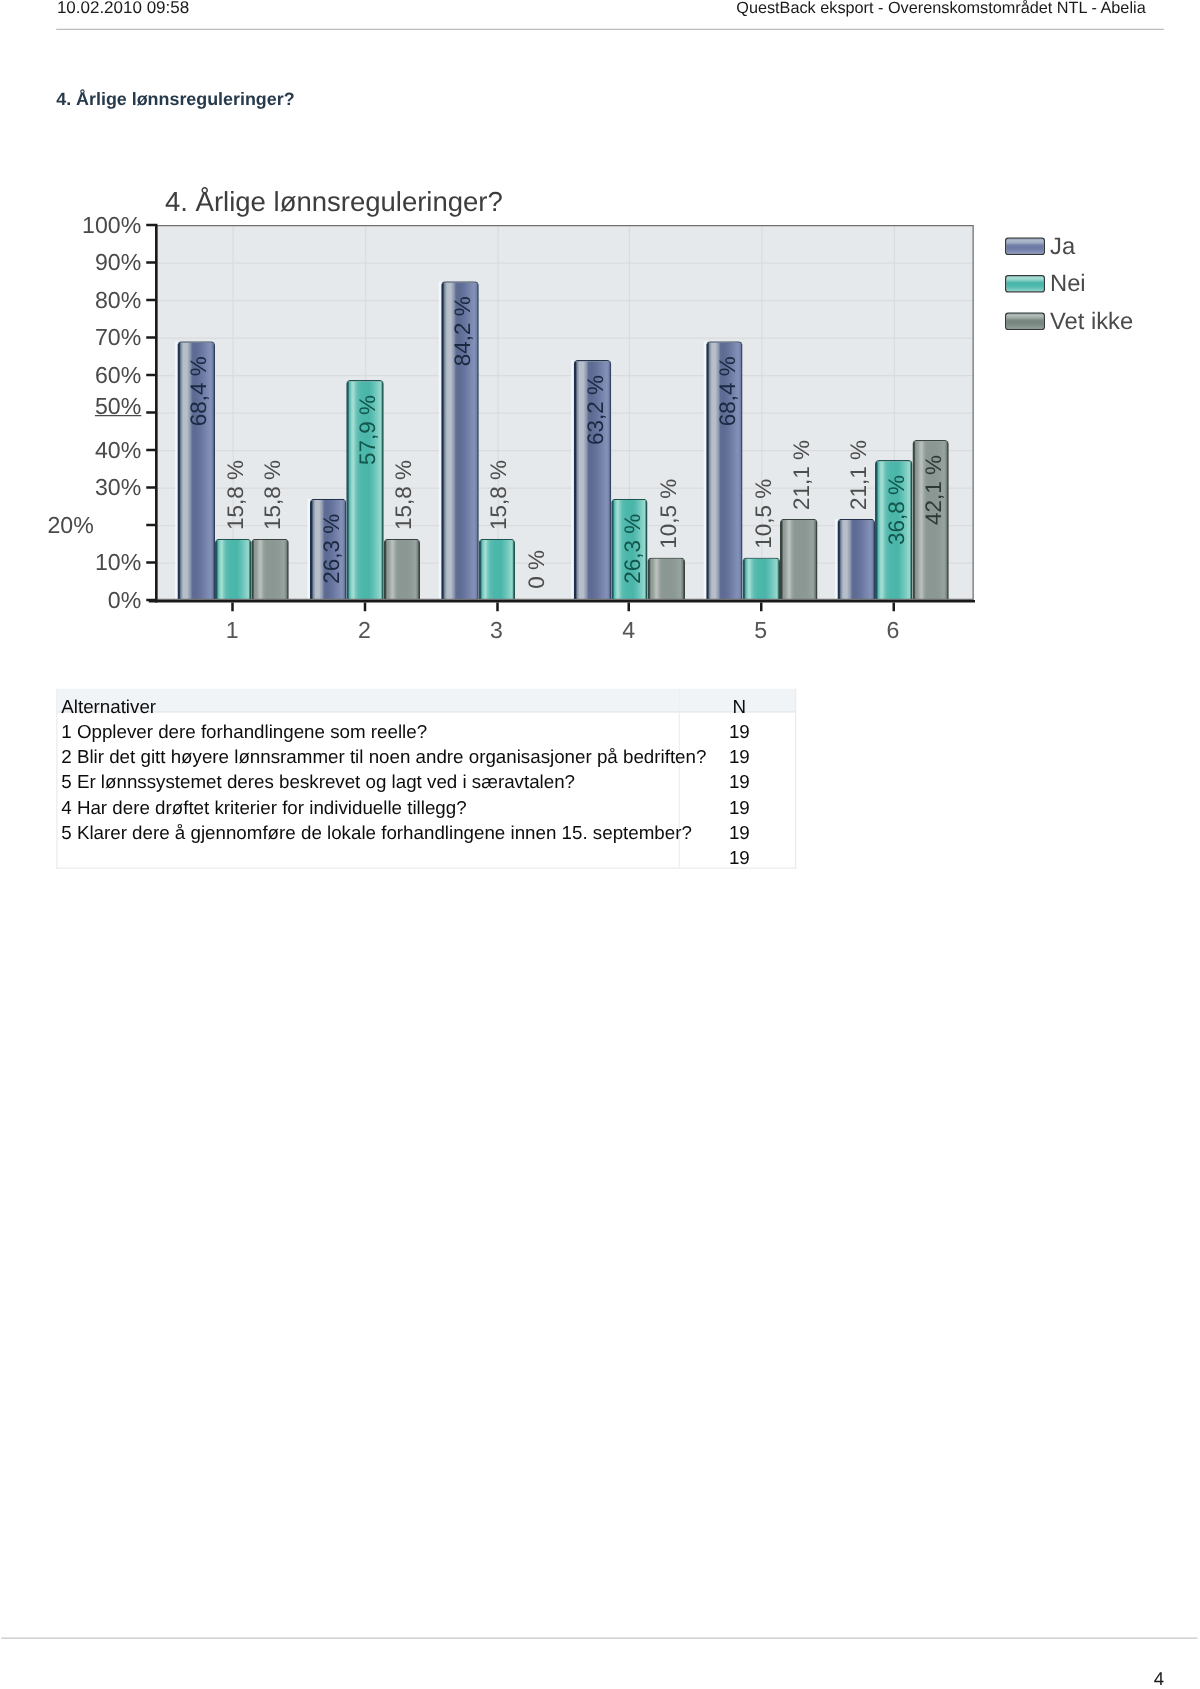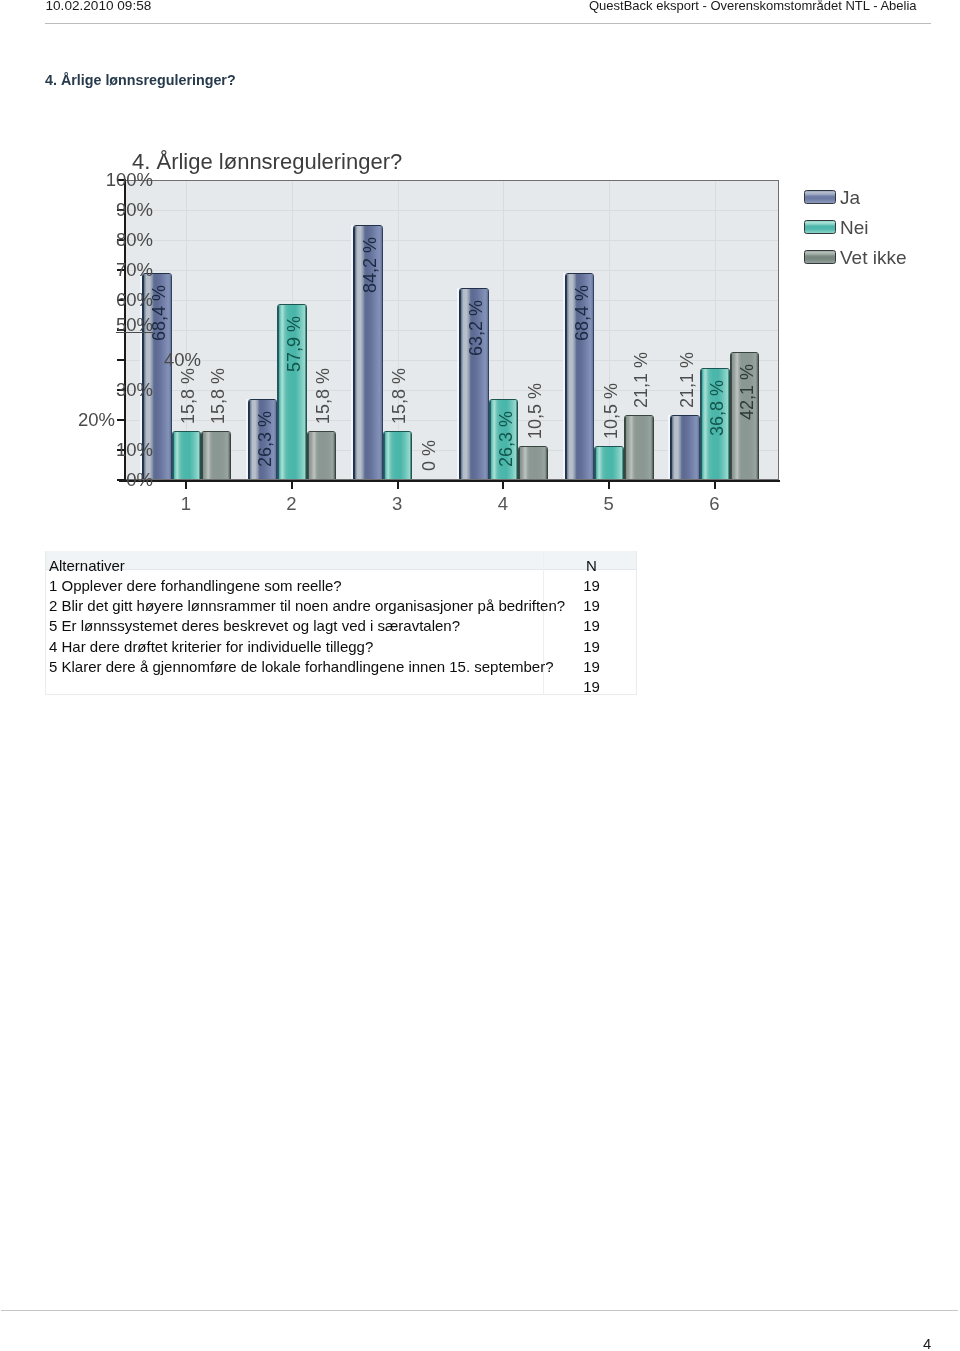--- a/index.html
+++ b/index.html
@@ -22,21 +22,21 @@
       font-family:"Liberation Sans",sans-serif;white-space:nowrap;line-height:1;}
   .plot{position:absolute;left:125px;top:180px;width:654px;height:300px;background:#e6e9eb;}
   .plot-border{position:absolute;left:125px;top:180px;width:654px;height:300px;
       border:1px solid #707070;box-sizing:border-box;}
   .gridh{position:absolute;height:1px;background:#d9dcde;}
   .gridv{position:absolute;width:1px;background:#d9dcde;}
   .axis-y{position:absolute;left:124px;top:179px;width:2px;height:303px;background:#1a1a1a;}
   .axis-x{position:absolute;left:119px;top:480px;width:661px;height:2px;background:#1a1a1a;}
   .ytick{position:absolute;width:7px;height:2px;background:#1a1a1a;left:117px;}
   .ylab{position:absolute;font-size:18.5px;color:#4a4a4a;white-space:nowrap;
-      font-family:"Liberation Sans",sans-serif;line-height:1;text-align:right;margin-left:40px;}
+      font-family:"Liberation Sans",sans-serif;line-height:1;text-align:right;}
   .xtick{position:absolute;width:2px;height:7px;background:#1a1a1a;top:482px;}
   .xlab{position:absolute;font-size:18.5px;color:#555;white-space:nowrap;text-align:center;
       font-family:"Liberation Sans",sans-serif;line-height:1;}
   .bar{position:absolute;box-sizing:border-box;}
   .vlabel{position:absolute;font-size:18px;white-space:nowrap;
       font-family:"Liberation Sans",sans-serif;line-height:1;
       transform-origin:0 0;transform:rotate(-90deg);}
   .legend{position:absolute;left:804px;top:188px;}
   .lg-item{position:absolute;left:0;height:20px;}
   .lg-swatch{position:absolute;left:0;top:2px;width:32px;height:14px;
@@ -137,21 +137,21 @@
     <div id="chart-axes">
         <div class="ytick" style="top: 479px;"></div>
         <div class="ylab" style="top: 470.5px; width: 113px; left: 0px;">0%</div>
         <div class="ytick" style="top: 449px;"></div>
         <div class="ylab" style="top: 440.5px; width: 113px; left: 0px;">10%</div>
         <div class="ytick" style="top: 419px;"></div>
         <div class="ylab" style="top: 410.5px; width: 113px; left: 0px; text-align: center;">20%</div>
         <div class="ytick" style="top: 389px;"></div>
         <div class="ylab" style="top: 380.5px; width: 113px; left: 0px;">30%</div>
         <div class="ytick" style="top: 359px;"></div>
-        <div class="ylab" style="top: 350.5px; width: 113px; left: 0px; padding-left: 48px;">40%</div>
+        <div class="ylab" style="top: 350.5px; width: 113px; left: 0px;">40%</div>
         <div class="ytick" style="top: 329px;"></div>
         <div class="ylab" style="top: 316px; width: 113px; left: 0px; text-decoration: underline;">50%</div>
         <div class="ytick" style="top: 299px;"></div>
         <div class="ylab" style="top: 290.5px; width: 113px; left: 0px;">60%</div>
         <div class="ytick" style="top: 269px;"></div>
         <div class="ylab" style="top: 260.5px; width: 113px; left: 0px;">70%</div>
         <div class="ytick" style="top: 239px;"></div>
         <div class="ylab" style="top: 230.5px; width: 113px; left: 0px;">80%</div>
         <div class="ytick" style="top: 209px;"></div>
         <div class="ylab" style="top: 200.5px; width: 113px; left: 0px;">90%</div>

